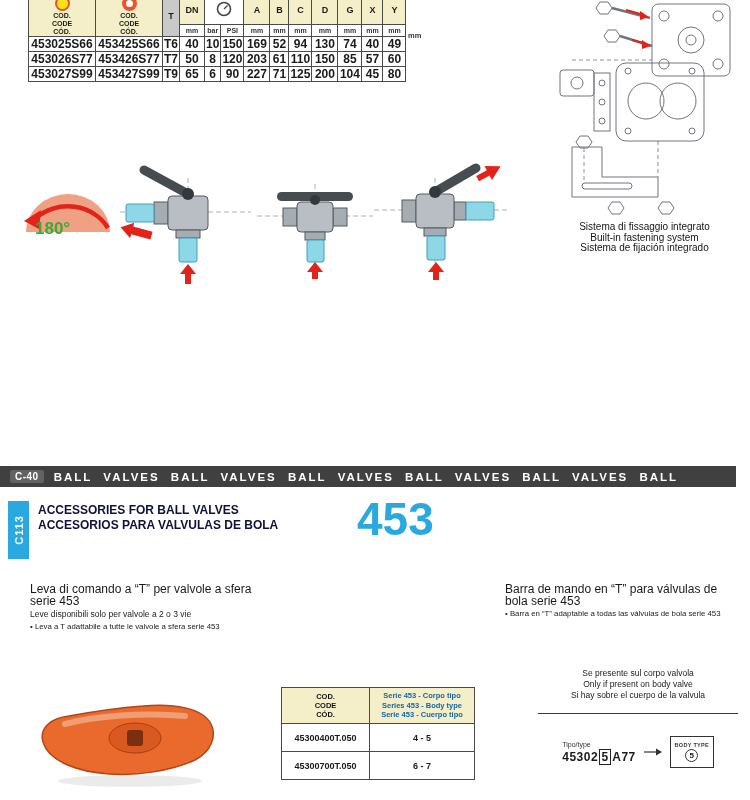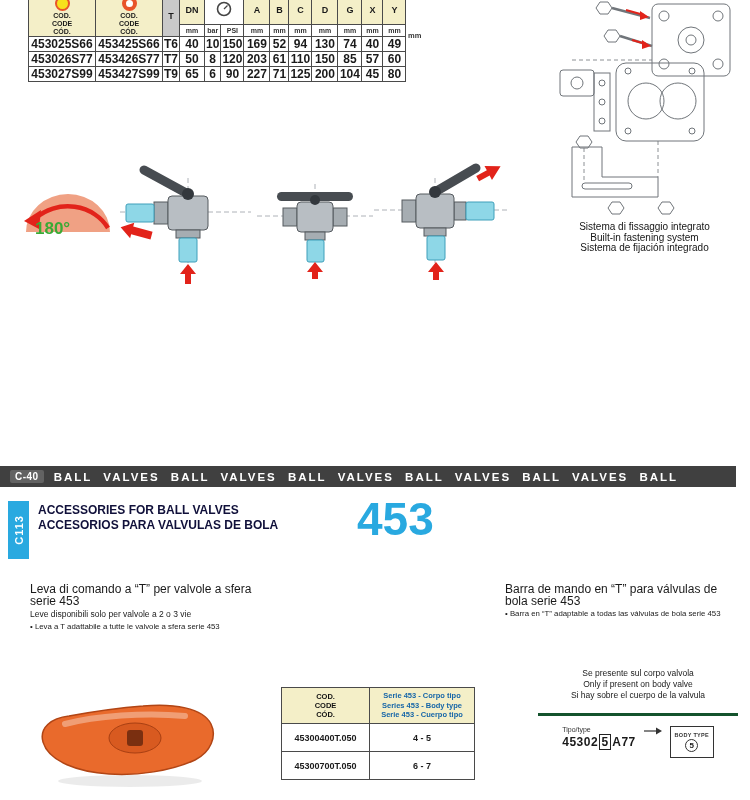--- a/index.html
+++ b/index.html
@@ -48,21 +48,21 @@
   .order-table { left:281px; top:687px; font-size:9px; table-layout:fixed; }
   .order-table th, .order-table td { border:1px solid #4a4a4a; text-align:center; vertical-align:middle; }
   .order-table th { background:#f4efc8; height:36px; }
   .order-table .code-h { font-size:7.5px; line-height:9px; font-weight:bold; color:#111; }
   .order-table .body-h { font-size:7.5px; line-height:9.5px; font-weight:bold; color:#1565a8; }
   .order-table tbody td { height:28px; font-weight:bold; background:#fff; }
 
   
   .body-note { left:538px; top:668px; width:200px; }
   .note-lines { text-align:center; font-size:8.5px; line-height:11px; }
-  .type-row { margin-top:12px; border-top:3px solid #14532d; padding-top:10px; display:flex; gap:8px; justify-content:center; }
+  .type-row { margin-top:12px; border-top:1px solid #14532d; padding-top:22px; display:flex; align-items:center; gap:8px; justify-content:center; }
   .type-label { font-size:7px; color:#333; margin-bottom:2px; }
   .type-code { font-size:12px; font-weight:bold; letter-spacing:.5px; }
   .type-code .boxed { border:1px solid #222; padding:0 1.5px; margin:0 1px; }
   .type-box { width:44px; height:32px; border:1px solid #333; display:flex; flex-direction:column; align-items:center; justify-content:center; gap:1px; }
   .tb-label { font-size:5.5px; font-weight:bold; color:#333; letter-spacing:.3px; }
   .tb-circle { width:13px; height:13px; border:1px solid #333; border-radius:50%; font-size:8px; font-weight:bold; display:flex; align-items:center; justify-content:center; }
 
   
   .fasten-caption { left:552px; top:222px; width:185px; text-align:center; font-size:10px; line-height:10.5px; color:#151515; }
 </style>

